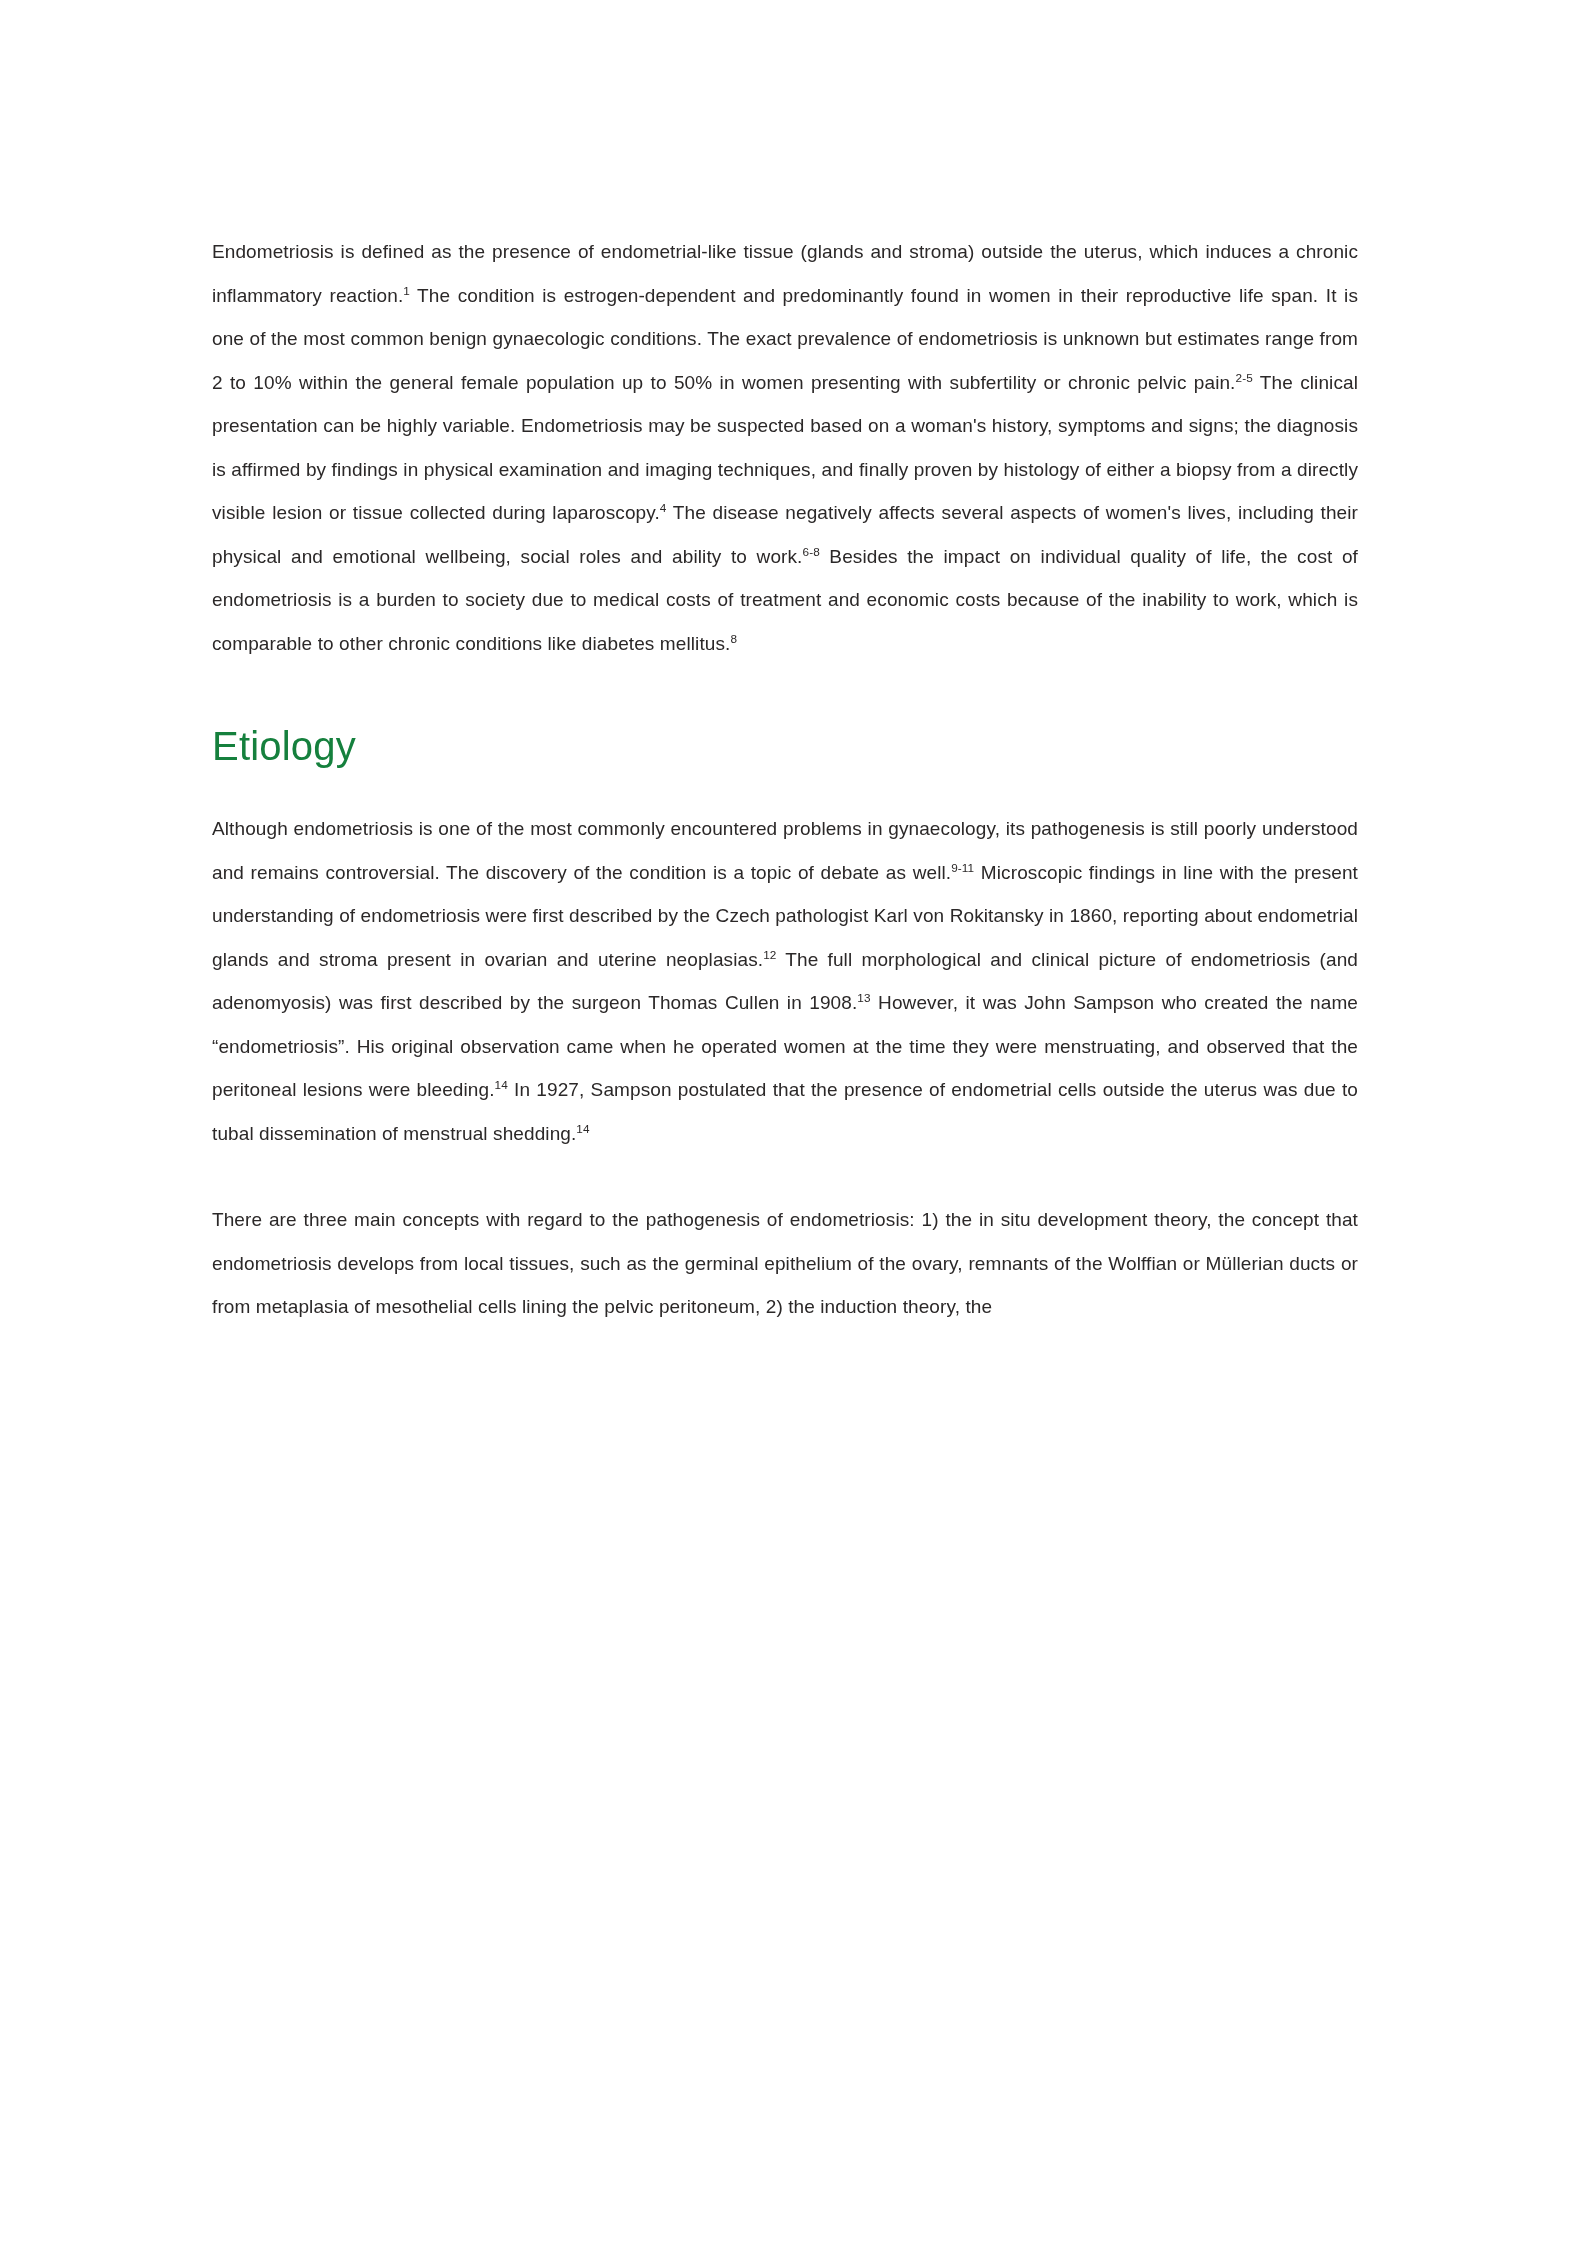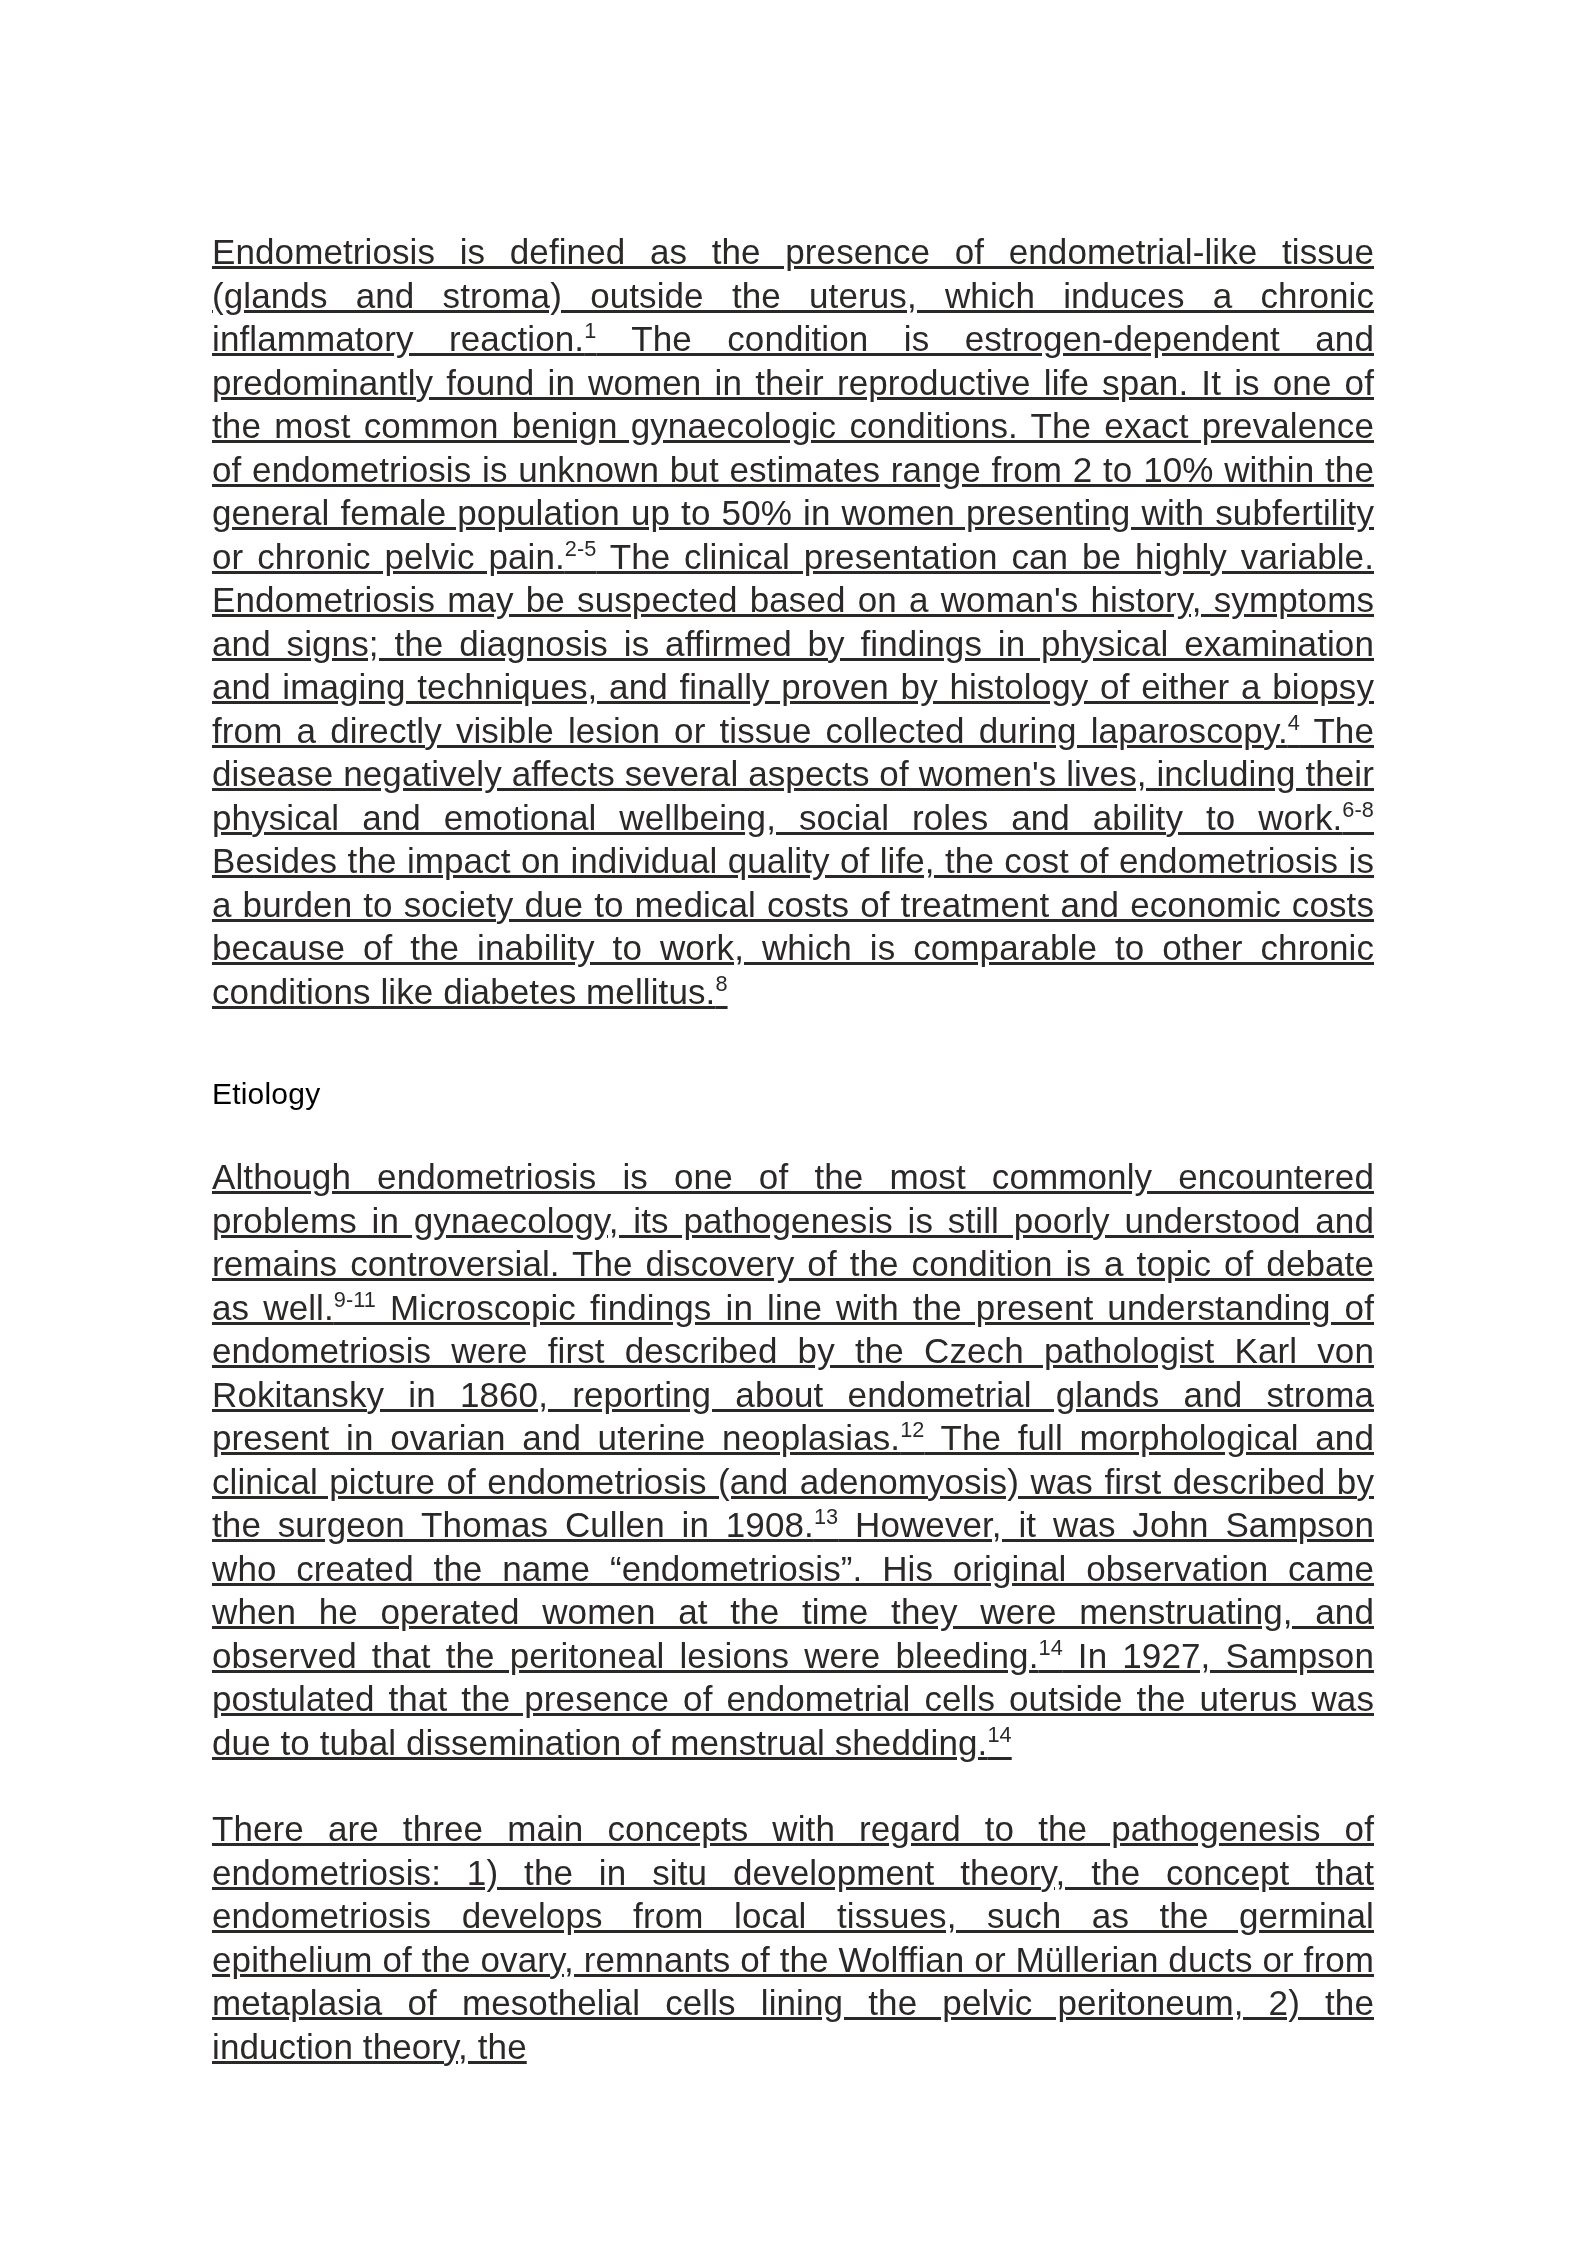--- a/index.html
+++ b/index.html
@@ -20,38 +20,37 @@
     height: 2250px;
     box-sizing: border-box;
   }
   .content {
     position: absolute;
     left: 212px;
     top: 230px;
     width: 1162px;
   }
   p.body-text {
-    margin: 0 0 0 0;
-    font-size: 35px;
+    margin: 0 16px 0 0;
+    font-size: 19px;
     line-height: 43.5px;
     text-align: justify;
     text-justify: inter-word;
     color: #2b2828;
     letter-spacing: 0.1px;
-    text-decoration: underline;
   }
   p.body-text.gap {
     margin-top: 43px;
   }
   h2.section-heading {
     margin: 62px 0 42px 0;
-    font-size: 30px;
+    font-size: 40px;
     line-height: 38px;
     font-weight: normal;
-    color: #000000;
+    color: #15803d;
     letter-spacing: 0.2px;
   }
   sup {
     font-size: 0.62em;
     vertical-align: super;
     line-height: 0;
   }
   .footer {
     position: absolute;
     left: 212px;

